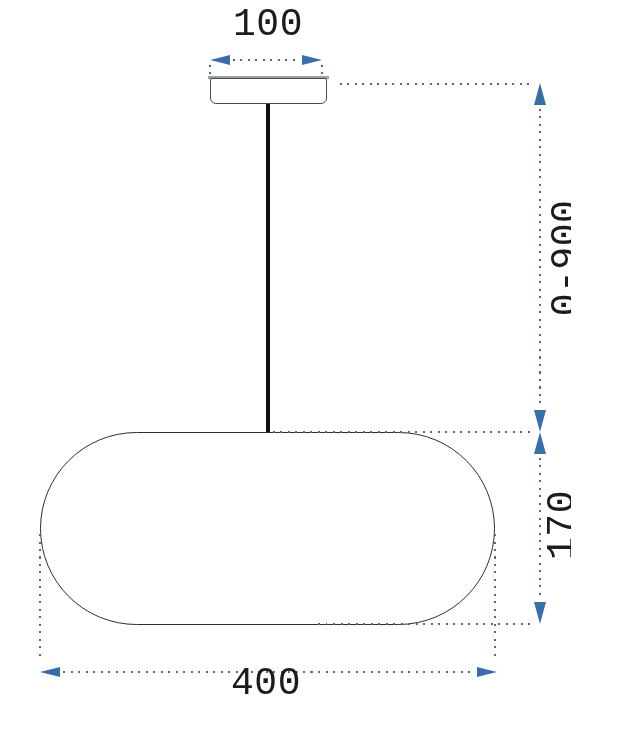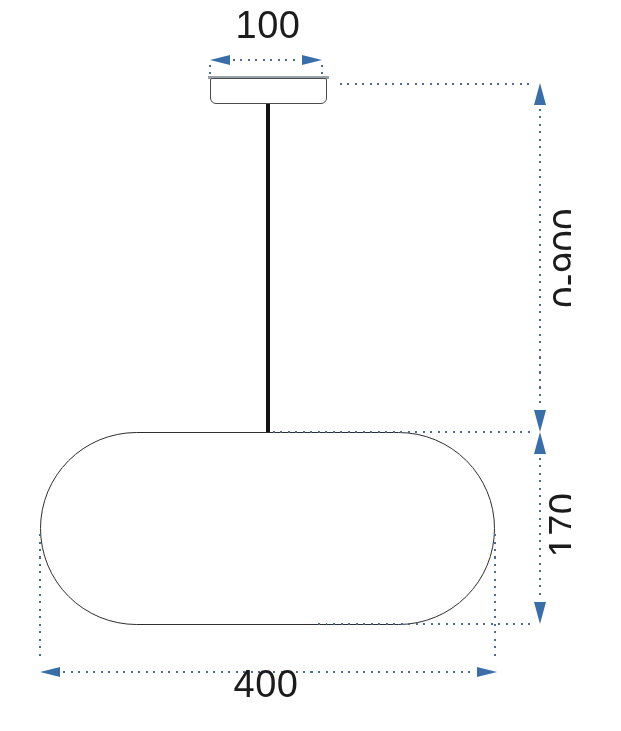--- a/index.html
+++ b/index.html
@@ -5,20 +5,21 @@
   html,body{margin:0;padding:0;}
   body{
     font-family:"Liberation Sans","DejaVu Sans",sans-serif;
     background:var(--canvas_bg,#fff);
   }
   .canvas{
     position:relative;
     width:571px;height:731px;
     background:var(--canvas_bg,#fff);
     overflow:hidden;
+    font-family:Liberation Mono, monospace;
   }
   .dim-label{
     position:absolute;
     color:var(--text,#1c1c1c);
     font-size:38px;
     line-height:40px;
     text-align:center;
     letter-spacing:0.5px;
     white-space:nowrap;
   }

